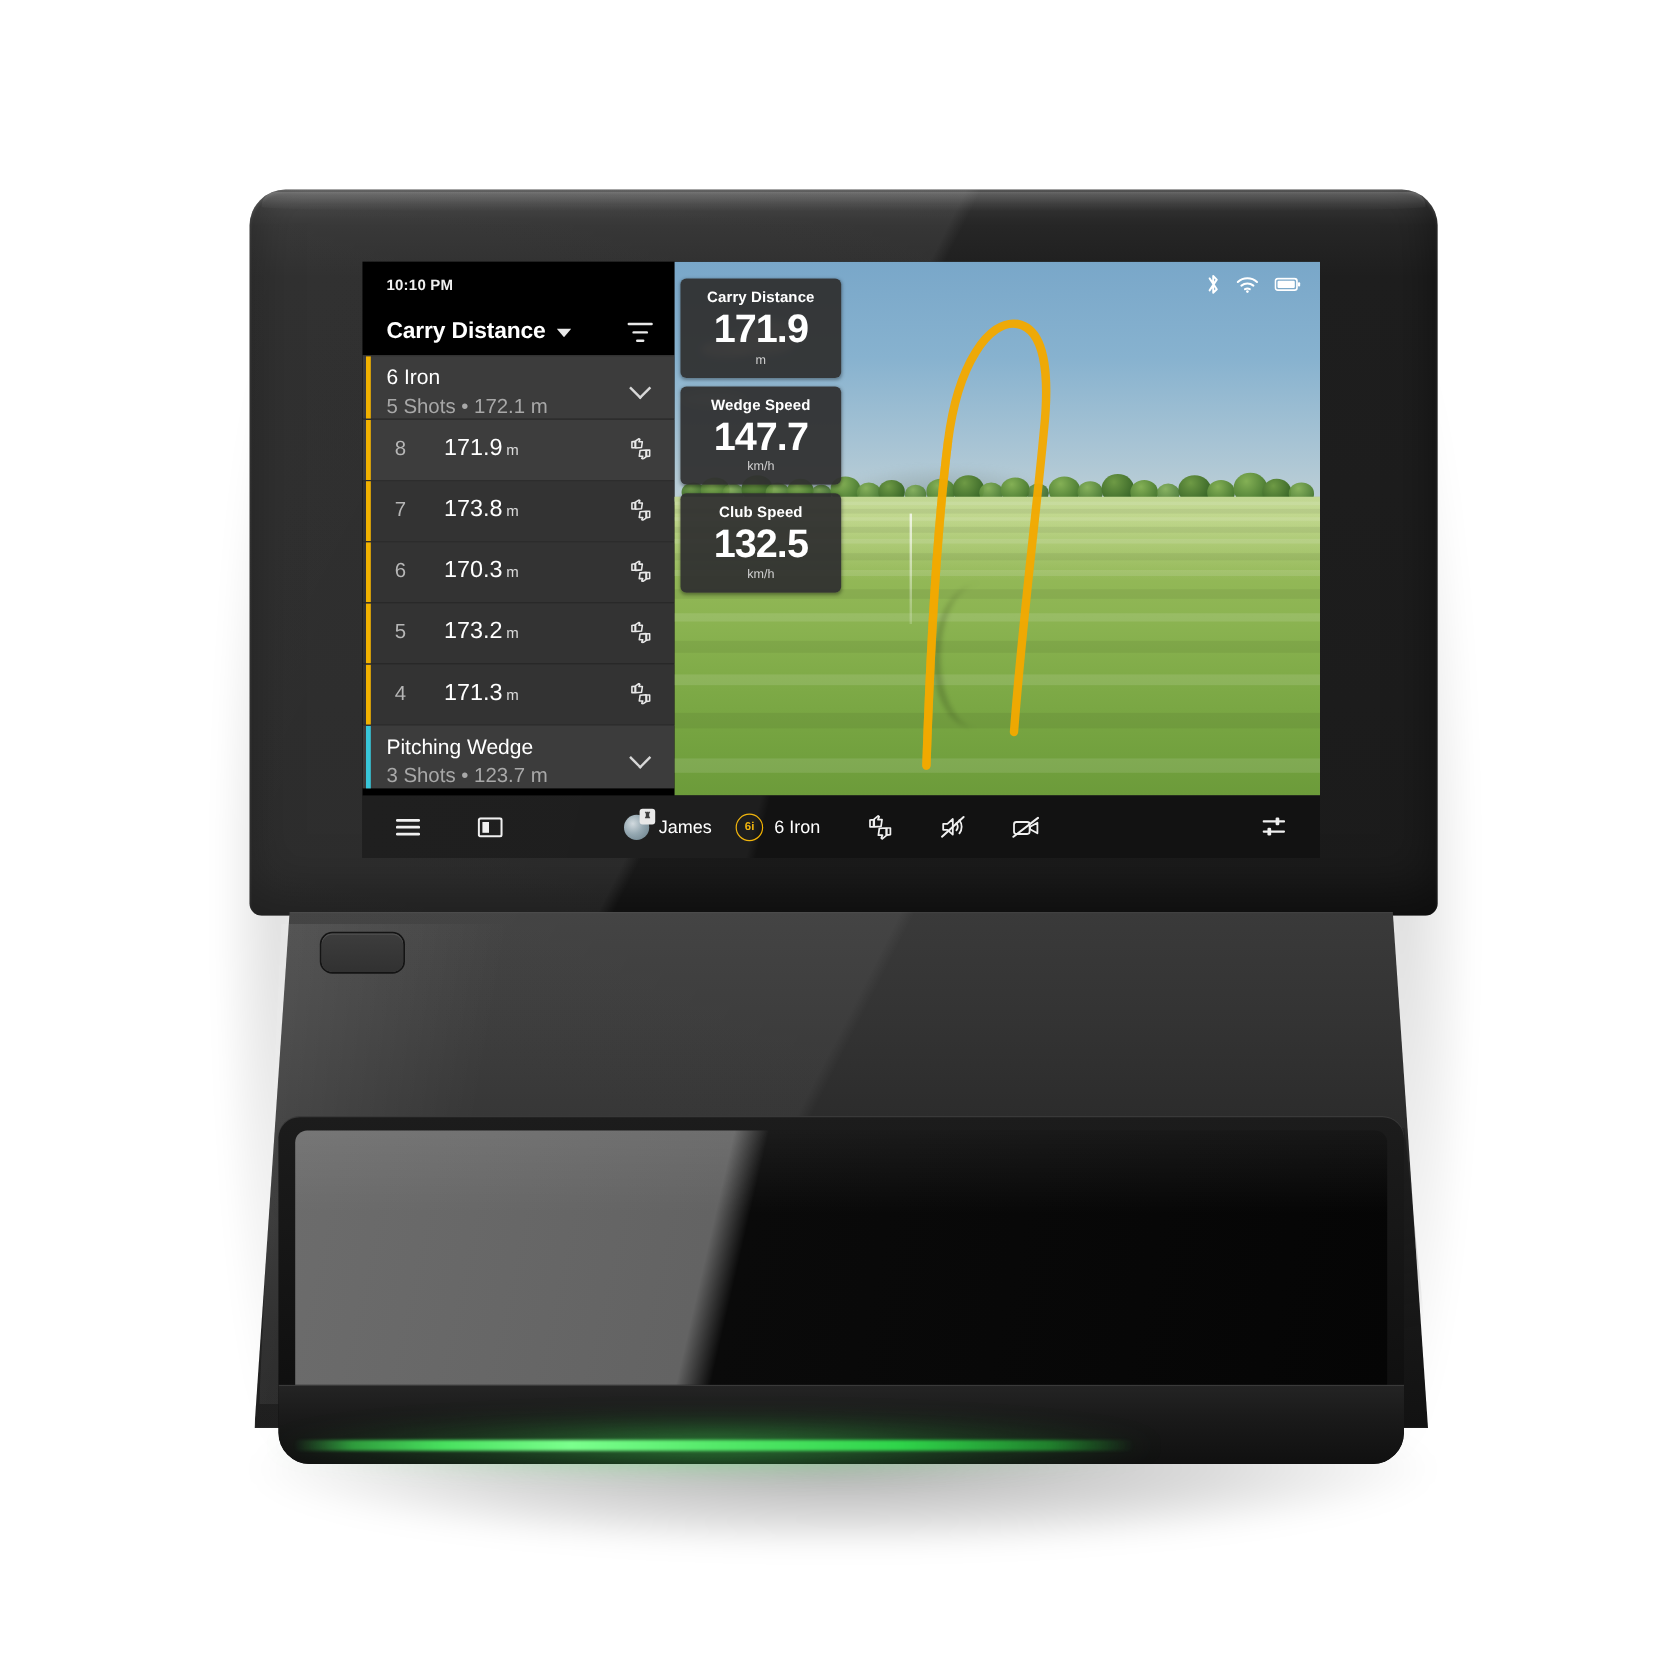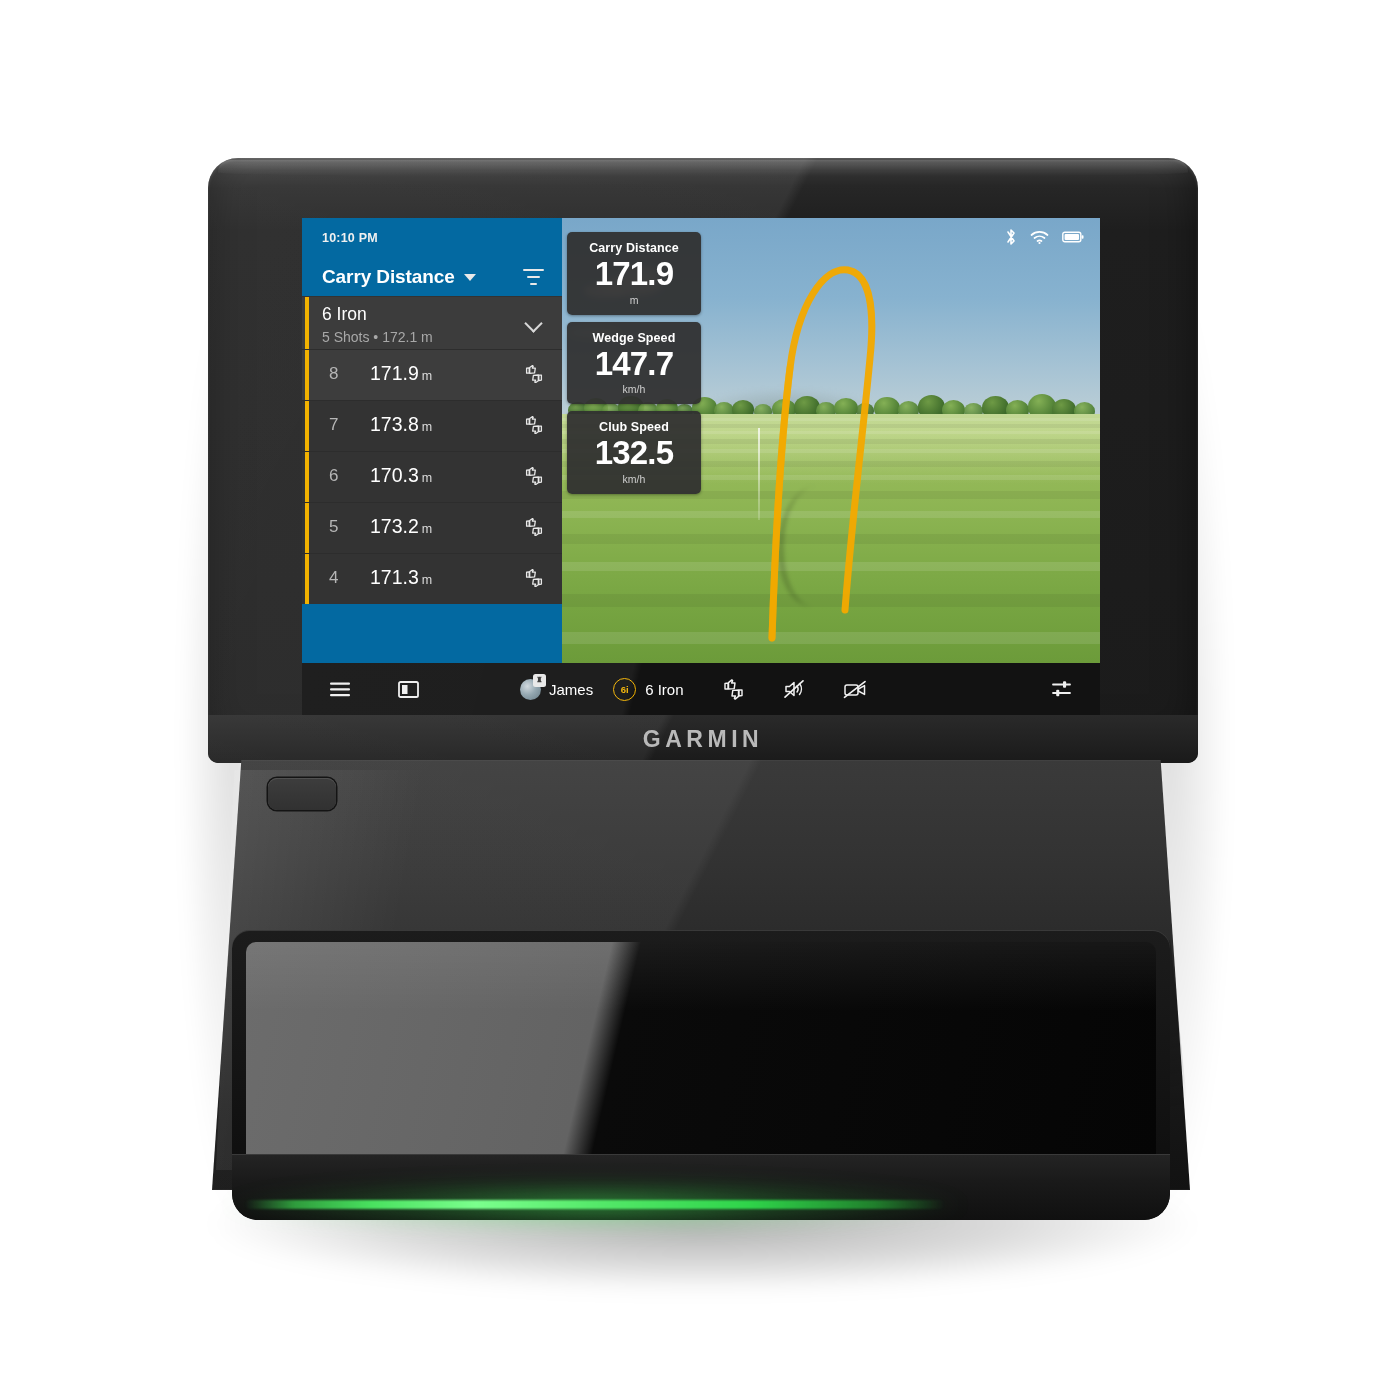--- a/index.html
+++ b/index.html
@@ -139,21 +139,21 @@
 
   
   .screen{
     position:absolute;left:302px;top:218px;width:798px;height:497px;
     background:#1c1c1c;overflow:hidden;
   }
 
   
   .panel{
     position:absolute;left:0;top:0;width:260px;height:445px;
-    background:#0369a1;
+    background:#000000;
   }
   .clock{
     position:absolute;left:20px;top:13px;
     color:#f0f0f0;font-size:12.5px;font-weight:700;letter-spacing:.2px;
   }
   .panel-head{
     position:absolute;left:0;top:40px;width:260px;height:38px;
     display:flex;align-items:center;
   }
   .panel-title{
@@ -171,21 +171,21 @@
   .filter-icon i:nth-child(1){width:21px;}
   .filter-icon i:nth-child(2){width:13px;}
   .filter-icon i:nth-child(3){width:7px;}
 
   .group-row{
     position:relative;height:52px;background:#3c3c3c;
     border-top:1px solid #333;
   }
   .group-row .accent{position:absolute;left:3px;top:0;width:3.5px;height:100%;}
   .group-name{position:absolute;left:20px;top:7px;color:#fff;font-size:17.5px;}
-  .group-sub{position:absolute;left:20px;top:32px;color:#a8a8a8;font-size:14px;}
+  .group-sub{position:absolute;left:20px;top:32px;color:#a8a8a8;font-size:17px;}
   .chev{
     position:absolute;right:22px;top:20px;width:11px;height:11px;
     border-right:2.2px solid #d8d8d8;border-bottom:2.2px solid #d8d8d8;
     transform:rotate(45deg);
   }
 
   .shot-row{
     position:relative;height:50px;background:#333333;border-top:1px solid #2d2d2d;
   }
   .shot-row.sel{background:#3d3d3d;}
@@ -383,20 +383,26 @@
           <div class="shot-row">
             <span class="accent" style="background:#f2b200"></span>
        <span class="shot-idx">4</span>
        <span class="shot-val">171.3<span class="shot-unit">m</span></span>
        <span class="row-icon">
               <svg class="tud" width="20" height="18" viewBox="0 0 20 18">
   <path d="M2.6 3.2 L2.6 8.2 L5.2 8.2 L5.2 2.8 L2.6 3.2 Z M5.7 2.5 L8.5 0.6 L9.2 1.2 L8.4 3.1 L11.3 3.1 L10.6 7.9 L5.7 8.3 Z" fill="none" stroke="#e8e8e8" stroke-width="1.3" stroke-linejoin="round"></path>
   <path d="M17.4 15.1 L17.4 10.1 L14.8 10.1 L14.8 15.5 L17.4 15.1 Z M14.3 15.8 L11.5 17.7 L10.8 17.1 L11.6 15.2 L8.7 15.2 L9.4 10.4 L14.3 10 Z" fill="none" stroke="#e8e8e8" stroke-width="1.3" stroke-linejoin="round"></path>
 </svg>
             </span>
+          </div>
+          <div class="group-row">
+            <span class="accent" style="background:#38c6d9"></span>
+     <span class="group-name">Pitching Wedge</span>
+     <span class="group-sub">3 Shots • 123.7 m</span>
+     <span class="chev"></span>
           </div>
         </div>
     </div>
 
     <div class="sim">
       <div class="sky"></div>
 
       <div class="cloud" style="left:40px;top:58px;width:60px;height:20px;"></div>
       <div class="cloud" style="left:58px;top:48px;width:40px;height:22px;"></div>
       <div class="cloud" style="left:22px;top:66px;width:42px;height:14px;"></div>
@@ -557,24 +563,20 @@
             <line x1="1" y1="13" x2="18" y2="13" stroke="#efefef" stroke-width="1.8" stroke-linecap="round"></line>
             <rect x="11" y="1.3" width="3.1" height="6.4" rx="1" fill="#efefef"></rect>
             <rect x="4.2" y="9.8" width="3.1" height="6.4" rx="1" fill="#efefef"></rect>
           </svg>
         </div>
       </div>
       <div class="tglare"></div>
     </div>
   </div>
 
-  <div class="brandbar">
-    <div class="glare"></div>
-    <span class="garmin">GARMIN</span>
-  </div>
 
   <div class="body-main"></div>
   <div class="body-left-hi"></div>
   <div class="body-sheen"></div>
   <div class="hw-button"></div>
 
   <div class="radar-wrap">
     <div class="radar-glass"></div>
     <div class="radar-glass-sheen"></div>
     <div class="radar-lip"></div>

